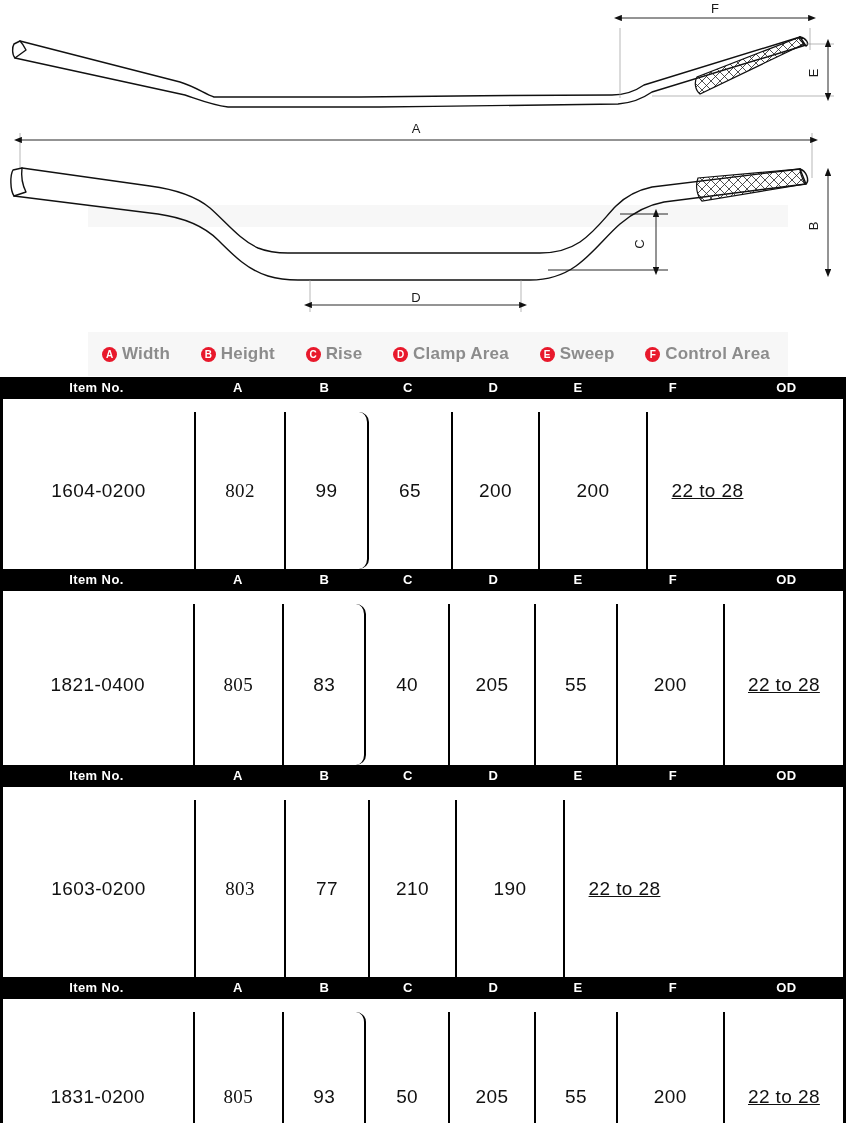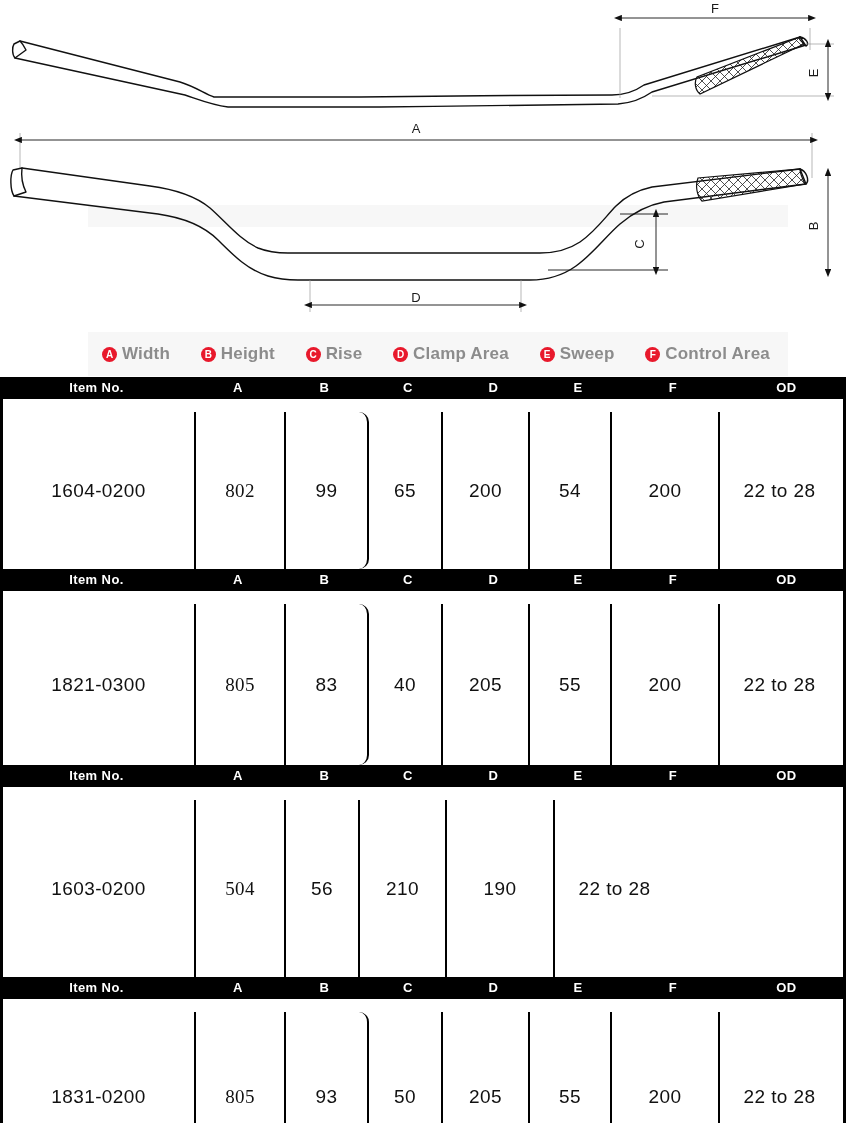--- a/index.html
+++ b/index.html
@@ -105,25 +105,25 @@
     justify-content: center;
     border-right: 2px solid #000;
     letter-spacing: 0.4px;
     margin-top: 13px;
   }
   .block-body .cell:last-child { border-right: none; }
 
   .c-item { width: 193px; }
   .c-a    { width: 90px; font-family: Liberation Serif, serif; }
   .c-b    { width: 83px; border-radius: 10px; }
-  .c-c    { width: 74px; }
+  .c-c    { width: 84px; }
   .c-d    { width: 87px; }
   .c-e    { width: 82px; }
   .c-f    { width: 108px; }
-  .c-od   { width: 119px; }
+  .c-od   { width: 119px; text-decoration: underline; }
 
   .h-item { width: 193px; }
   .h-a    { width: 90px; }
   .h-b    { width: 83px; }
   .h-c    { width: 84px; }
   .h-d    { width: 87px; }
   .h-e    { width: 82px; }
   .h-f    { width: 108px; }
   .h-od   { width: 119px; }
 </style>
@@ -271,39 +271,38 @@
         <div class="cell h-e">E</div>
         <div class="cell h-f">F</div>
         <div class="cell h-od">OD</div>
       </div>
       <div class="block-body" style="height:170px">
         <div class="cell c-item">1604-0200</div>
         <div class="cell c-a">802</div>
         <div class="cell c-b">99</div>
         <div class="cell c-c">65</div>
         <div class="cell c-d">200</div>
-        <div class="cell c-e">54</div>
         <div class="cell c-f">200</div>
         <div class="cell c-od">22 to 28</div>
       </div>
     </div>
 
     <div class="spec-block">
       <div class="block-header">
         <div class="cell h-item">Item No.</div>
         <div class="cell h-a">A</div>
         <div class="cell h-b">B</div>
         <div class="cell h-c">C</div>
         <div class="cell h-d">D</div>
         <div class="cell h-e">E</div>
         <div class="cell h-f">F</div>
         <div class="cell h-od">OD</div>
       </div>
       <div class="block-body" style="height:174px">
-        <div class="cell c-item">1821-0300</div>
+        <div class="cell c-item">1821-0400</div>
         <div class="cell c-a">805</div>
         <div class="cell c-b">83</div>
         <div class="cell c-c">40</div>
         <div class="cell c-d">205</div>
         <div class="cell c-e">55</div>
         <div class="cell c-f">200</div>
         <div class="cell c-od">22 to 28</div>
       </div>
     </div>
 
@@ -313,22 +312,22 @@
         <div class="cell h-a">A</div>
         <div class="cell h-b">B</div>
         <div class="cell h-c">C</div>
         <div class="cell h-d">D</div>
         <div class="cell h-e">E</div>
         <div class="cell h-f">F</div>
         <div class="cell h-od">OD</div>
       </div>
       <div class="block-body" style="height:190px">
         <div class="cell c-item">1603-0200</div>
-        <div class="cell c-a">504</div>
-        <div class="cell c-c">56</div>
+        <div class="cell c-a">803</div>
+        <div class="cell c-c">77</div>
         <div class="cell c-d">210</div>
         <div class="cell c-f">190</div>
         <div class="cell c-od">22 to 28</div>
       </div>
     </div>
 
     <div class="spec-block">
       <div class="block-header">
         <div class="cell h-item">Item No.</div>
         <div class="cell h-a">A</div>

